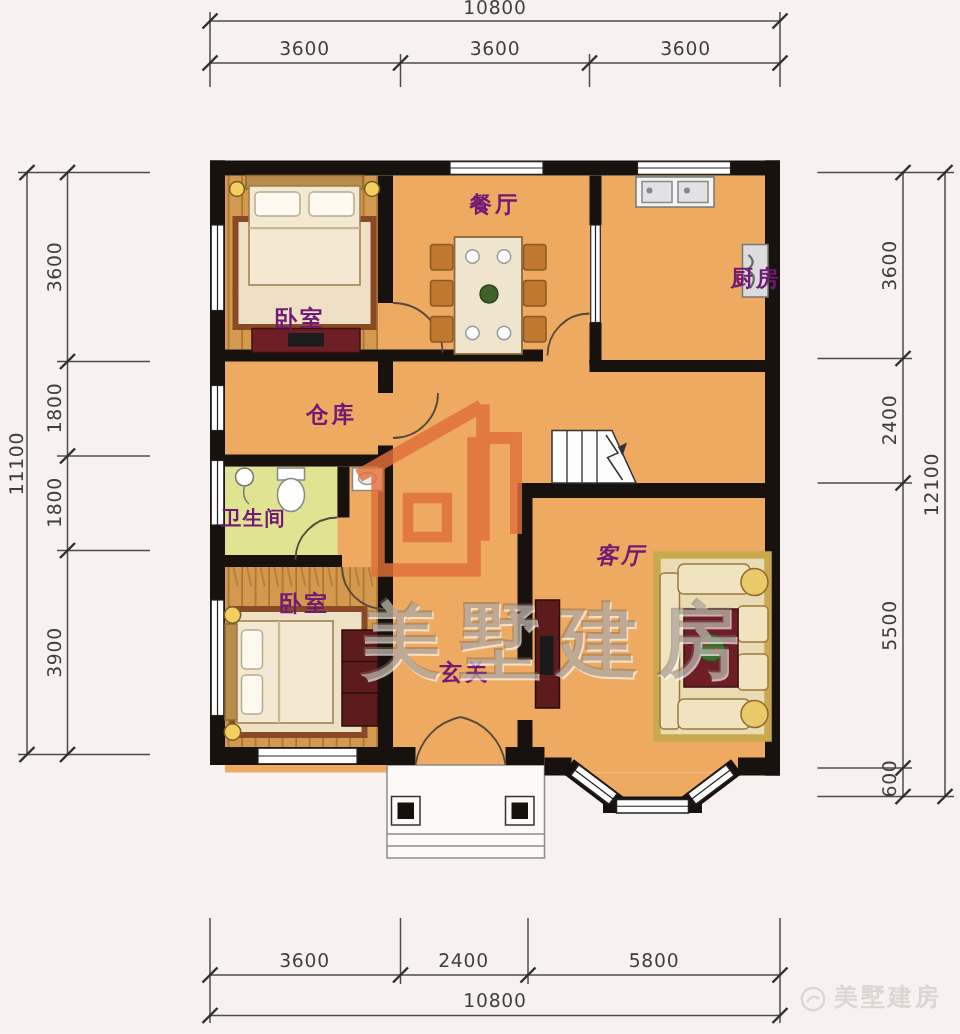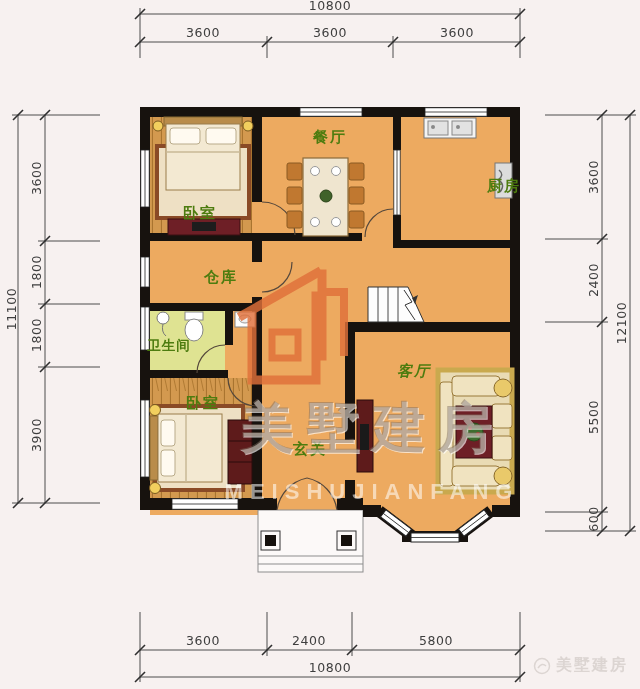--- a/index.html
+++ b/index.html
@@ -3,21 +3,21 @@
 <meta charset="utf-8">
 <style>
   html,body{margin:0;padding:0;}
   body{width:640px;height:689px;position:relative;overflow:hidden;
        font-family:"Liberation Sans","DejaVu Sans",sans-serif;}
   #canvas{position:absolute;inset:0;width:640px;height:689px;background:#f7f1f0;}
   #plan-svg{position:absolute;left:0;top:0;}
   .dim{position:absolute;font:12.5px "DejaVu Sans",sans-serif;color:#3e3e3e;
        transform:translate(-50%,-50%);white-space:nowrap;letter-spacing:.5px;}
   .dim.v{transform:translate(-50%,-50%) rotate(-90deg);}
-  .room-label{position:absolute;font-weight:bold;font-size:15px;color:#4d7c0f;
+  .room-label{position:absolute;font-weight:bold;font-size:15px;color:#701a75;
        transform:translate(-50%,-50%);letter-spacing:2px;white-space:nowrap;}
   .room-label.small{font-size:13.5px;letter-spacing:1px;}
   .wm-text{position:absolute;left:372px;top:428px;transform:translate(-50%,-50%);
        font-size:54px;font-weight:bold;letter-spacing:12px;white-space:nowrap;
        color:rgba(125,108,95,.48);text-shadow:1px 1px 0 rgba(255,255,255,.65);}
   .wm-latin{position:absolute;left:372px;top:492px;transform:translate(-50%,-50%);
        font-size:22px;font-weight:bold;letter-spacing:7px;white-space:nowrap;
        color:rgba(255,255,255,.55);}
   .footer{position:absolute;right:12px;bottom:13px;display:flex;align-items:center;gap:5px;
        color:#dcd5d2;font-weight:bold;font-size:16px;letter-spacing:2px;}
@@ -307,21 +307,20 @@
 <div class="dim v" style="left:36px;top:335px;">1800</div>
 <div class="dim v" style="left:36px;top:435px;">3900</div>
 
 <div class="dim v" style="left:593px;top:177px;">3600</div>
 <div class="dim v" style="left:593px;top:280px;">2400</div>
 <div class="dim v" style="left:593px;top:417px;">5500</div>
 <div class="dim v" style="left:593px;top:519px;">600</div>
 <div class="dim v" style="left:621px;top:323px;">12100</div>
 
 <div class="wm-text">美墅建房</div>
-<div class="wm-latin">MEISHUJIANFANG</div>
 
 <div class="footer">
   <svg width="18" height="18" viewBox="0 0 18 18">
     <circle cx="9" cy="9" r="7.5" fill="none" stroke="#dcd5d2" stroke-width="1.5"></circle>
     <path d="M5,11 q4,-6 8,-2" fill="none" stroke="#dcd5d2" stroke-width="1.5"></path>
   </svg>
   <span>美墅建房</span>
 </div>
 
 </div>

